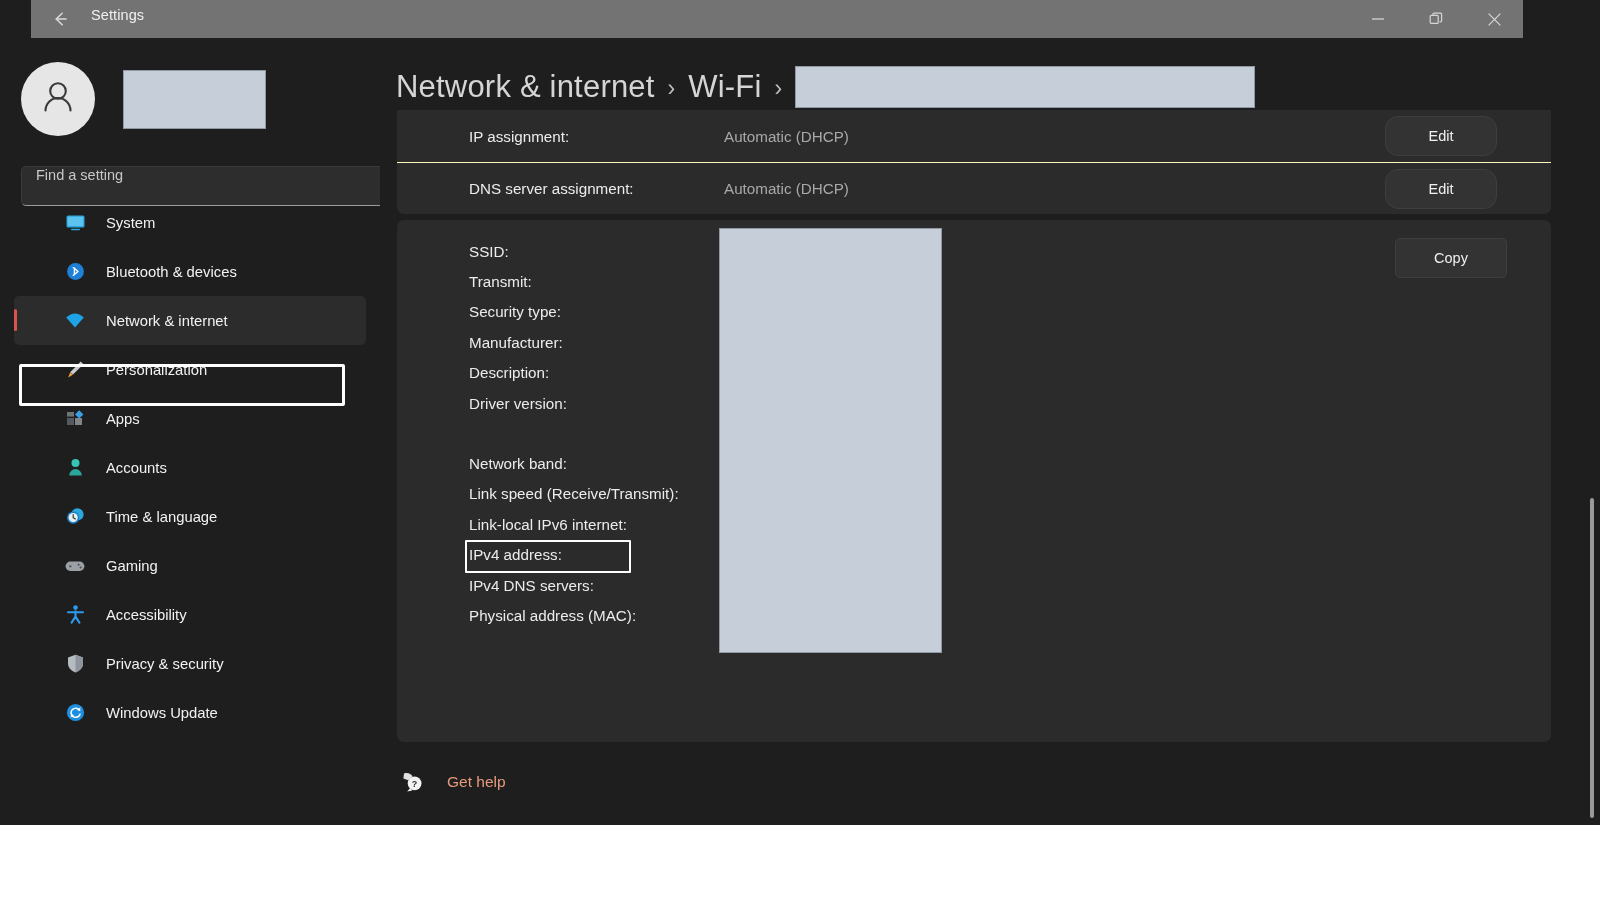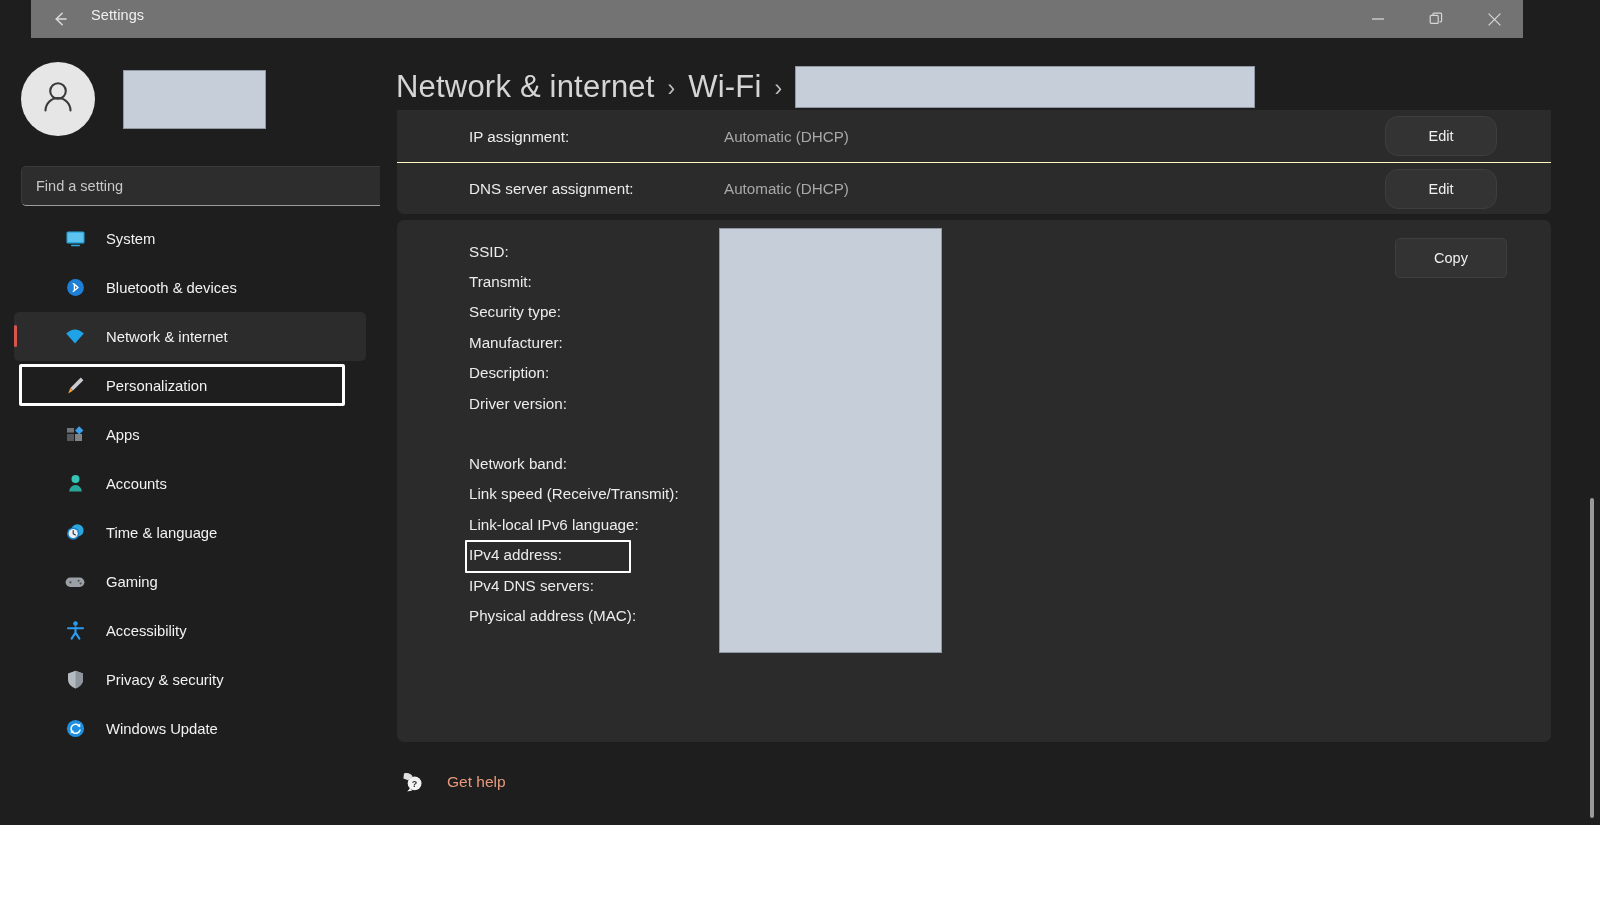--- a/index.html
+++ b/index.html
@@ -73,37 +73,37 @@
     border: 1px solid #8f98a3;
   }
 
   .search-wrap {
     position: absolute; left: 21px; top: 128px;
     width: 387px; height: 40px;
     background: #2d2d2d;
     border: 1px solid #3a3a3a;
     border-bottom: 1px solid #9b9b9b;
     border-radius: 5px;
-    display: flex; align-items: center;
+    display: flex; align-items: flex-start;
   }
   .search-wrap input {
     flex: 1;
     background: transparent; border: none; outline: none;
     color: #cfcfcf; font-size: 14.5px;
     font-family: "Liberation Sans", sans-serif;
     padding: 0 10px 0 14px;
   }
   .search-wrap input::placeholder { color: #c8c8c8; }
   .search-icon {
     width: 34px; display: flex; align-items: center; justify-content: center;
     color: #d2d2d2;
   }
 
   .navlist {
-    position: absolute; left: 0; top: 176px;
+    position: absolute; left: 0; top: 160px;
     width: 380px;
   }
   .navitem {
     position: relative;
     height: 49px;
     margin: 0 14px;
     display: flex; align-items: center;
     border-radius: 5px;
     cursor: default;
   }
@@ -512,21 +512,21 @@
 
         <div class="detail-gap"></div>
 
         <div class="detail-line">
           <span class="dl-label">Network band:</span>
         </div>
         <div class="detail-line">
           <span class="dl-label">Link speed (Receive/Transmit):</span>
         </div>
         <div class="detail-line">
-          <span class="dl-label">Link-local IPv6 language:</span>
+          <span class="dl-label">Link-local IPv6 internet:</span>
         </div>
         <div class="detail-line">
           <span class="dl-label">IPv4 address:</span>
           <span class="ipv4-highlight"></span>
         </div>
         <div class="detail-line">
           <span class="dl-label">IPv4 DNS servers:</span>
         </div>
         <div class="detail-line">
           <span class="dl-label">Physical address (MAC):</span>

